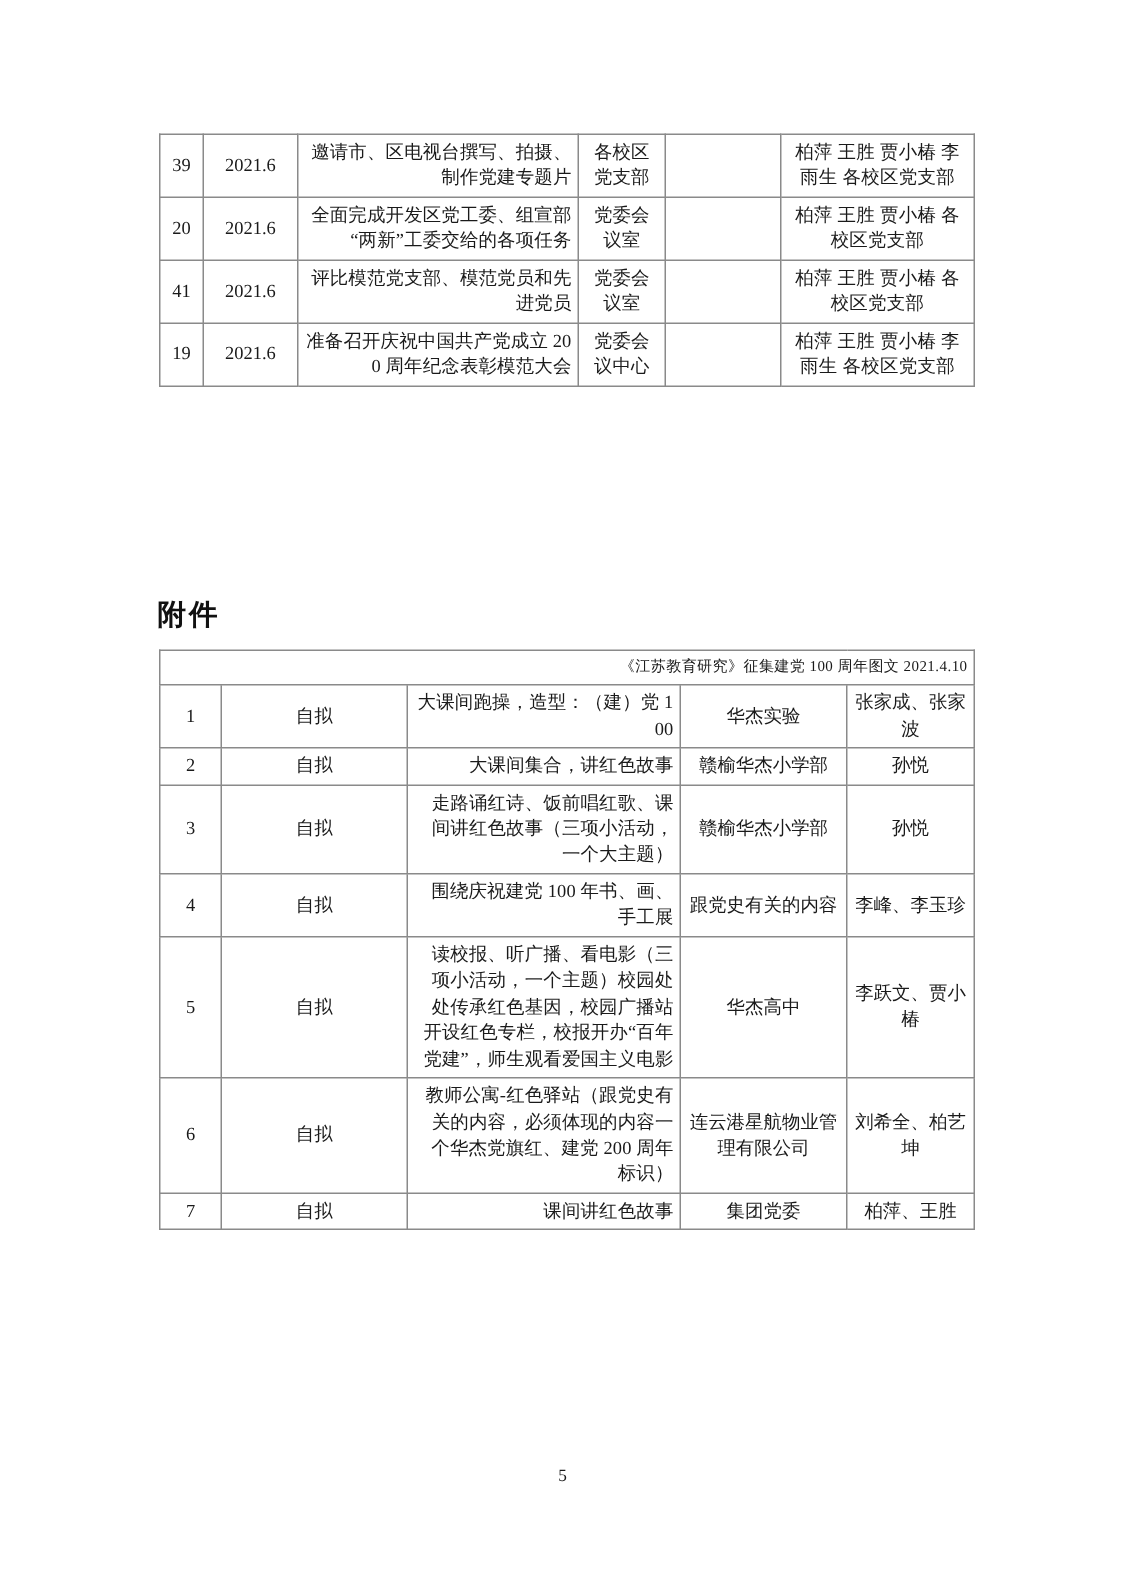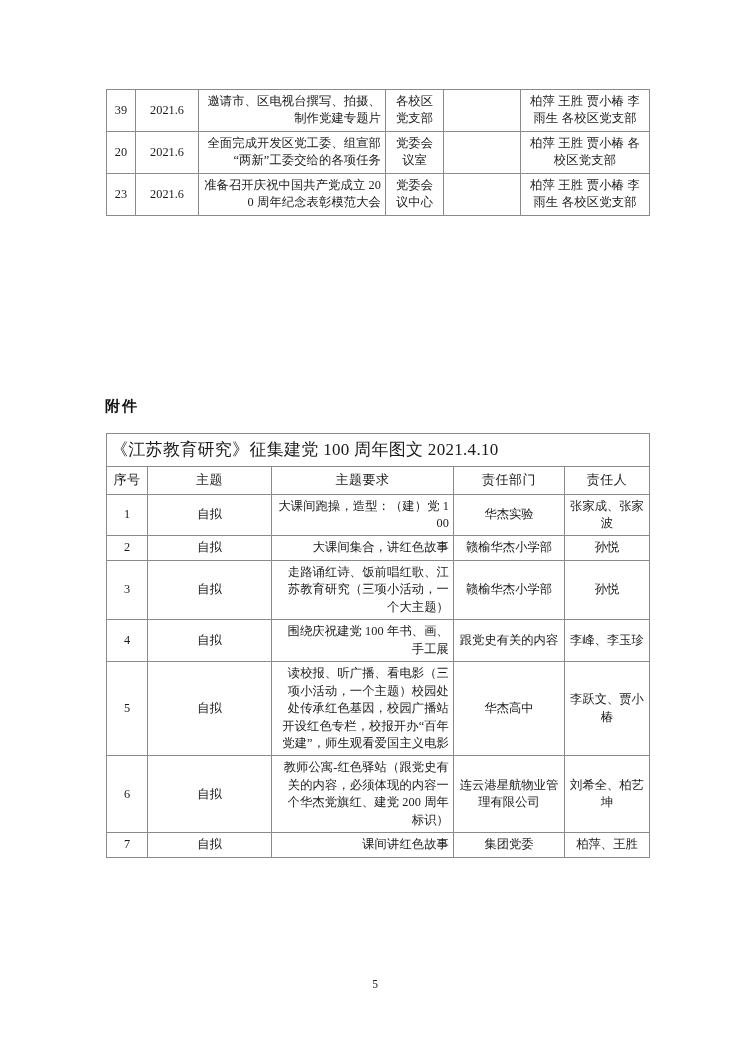--- a/index.html
+++ b/index.html
@@ -64,42 +64,42 @@
   #table-schedule .cell-owner {
     text-align: center;
     letter-spacing: 0.2px;
   }
 
   
   #attachment-heading {
     position: absolute;
     left: 105px;
     top: 397px;
-    font-size: 15px;
+    font-size: 19px;
     font-weight: bold;
     letter-spacing: 2px;
     font-family: "Liberation Serif", "DejaVu Serif", serif;
     color: #111;
   }
 
   
   #table-attachment {
     left: 106px;
     top: 433px;
     width: 543px;
   }
   #table-attachment .col-seq   { width: 41px; }
   #table-attachment .col-theme { width: 124px; }
   #table-attachment .col-req   { width: 182px; }
   #table-attachment .col-dept  { width: 111px; }
   #table-attachment .col-owner { width: 85px; }
 
   #table-attachment .title-cell {
-    text-align: left;
-    font-size: 17px;
+    text-align: right;
+    font-size: 10px;
     padding: 4px 4px;
     letter-spacing: 0.3px;
   }
   #table-attachment .head-cell {
     text-align: center;
     font-size: 13px;
     padding: 4px 4px;
     letter-spacing: 0.5px;
   }
   #table-attachment .cell-req {
@@ -144,21 +144,29 @@
       </tr>
       <tr>
         <td class="c-center">20</td>
         <td class="c-center">2021.6</td>
         <td class="cell-task">全面完成开发区党工委、组宣部 “两新”工委交给的各项任务</td>
         <td class="c-center">党委会议室</td>
         <td class="c-center"></td>
         <td class="cell-owner">柏萍  王胜  贾小椿  各校区党支部</td>
       </tr>
       <tr>
-        <td class="c-center">23</td>
+        <td class="c-center">41</td>
+        <td class="c-center">2021.6</td>
+        <td class="cell-task">评比模范党支部、模范党员和先进党员</td>
+        <td class="c-center">党委会议室</td>
+        <td class="c-center"></td>
+        <td class="cell-owner">柏萍  王胜  贾小椿  各校区党支部</td>
+      </tr>
+      <tr>
+        <td class="c-center">19</td>
         <td class="c-center">2021.6</td>
         <td class="cell-task">准备召开庆祝中国共产党成立 200 周年纪念表彰模范大会</td>
         <td class="c-center">党委会议中心</td>
         <td class="c-center"></td>
         <td class="cell-owner">柏萍  王胜  贾小椿  李雨生  各校区党支部</td>
       </tr>
     </tbody>
   </table>
 
   <div id="attachment-heading">附件</div>
@@ -168,46 +176,39 @@
       <col class="col-seq">
         <col class="col-theme">
         <col class="col-req">
       <col class="col-dept">
         <col class="col-owner">
     </colgroup>
     <tbody>
       <tr>
         <td class="title-cell" colspan="5">《江苏教育研究》征集建党 100 周年图文 2021.4.10</td>
       </tr>
-      <tr>
-        <td class="head-cell">序号</td>
-        <td class="head-cell">主题</td>
-        <td class="head-cell">主题要求</td>
-        <td class="head-cell">责任部门</td>
-        <td class="head-cell">责任人</td>
-      </tr>
 
       <tr>
         <td class="c-center">1</td>
         <td class="c-center">自拟</td>
         <td class="cell-req">大课间跑操，造型：（建）党 100</td>
         <td class="c-center">华杰实验</td>
         <td class="c-center">张家成、张家波</td>
       </tr>
       <tr>
         <td class="c-center">2</td>
         <td class="c-center">自拟</td>
         <td class="cell-req">大课间集合，讲红色故事</td>
         <td class="c-center">赣榆华杰小学部</td>
         <td class="c-center">孙悦</td>
       </tr>
       <tr>
         <td class="c-center">3</td>
         <td class="c-center">自拟</td>
-        <td class="cell-req">走路诵红诗、饭前唱红歌、江苏教育研究（三项小活动，一个大主题）</td>
+        <td class="cell-req">走路诵红诗、饭前唱红歌、课间讲红色故事（三项小活动，一个大主题）</td>
         <td class="c-center">赣榆华杰小学部</td>
         <td class="c-center">孙悦</td>
       </tr>
       <tr>
         <td class="c-center">4</td>
         <td class="c-center">自拟</td>
         <td class="cell-req">围绕庆祝建党 100 年书、画、手工展</td>
         <td class="c-center">跟党史有关的内容</td>
         <td class="c-center">李峰、李玉珍</td>
       </tr>

